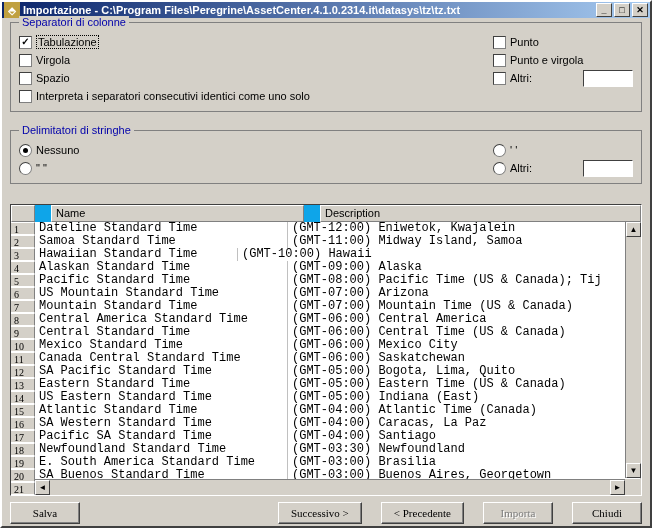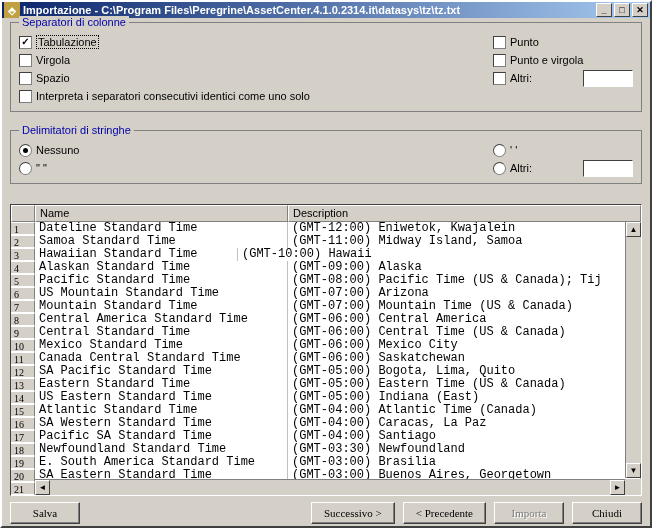--- a/index.html
+++ b/index.html
@@ -16,35 +16,35 @@
 .row { display: flex; }
 .col { flex: 1; }
 .checkbox-row, .radio-row { display: flex; align-items: center; height: 18px; }
 .chk, .rdo { width: 13px; height: 13px; background: #fff; border: 1px solid #808080; border-top-color: #404040; border-left-color: #404040; margin-right: 4px; display: inline-flex; align-items: center; justify-content: center; font-size: 9px; }
 .rdo { border-radius: 50%; }
 .rdo.selected::after { content: ''; width: 5px; height: 5px; background: #000; border-radius: 50%; }
 .chk.checked::after { content: '✓'; font-weight: bold; font-size: 10px; line-height: 10px; }
 .dotted-focus { border: 1px dotted #000; padding: 0 1px; }
 .textfield { background: #fff; border: 1px solid #808080; border-top-color: #404040; border-left-color: #404040; border-right-color: #fff; border-bottom-color: #fff; width: 50px; height: 17px; }
 .table-container { flex: 1; border: 1px solid #808080; border-top-color: #404040; border-left-color: #404040; border-right-color: #fff; border-bottom-color: #fff; background: #fff; overflow: hidden; display: flex; flex-direction: column; position: relative; margin-top: 2px; }
-.table-header { display: flex; background: #0ea5e9; height: 17px; }
+.table-header { display: flex; background: #0ea5e9; height: 17px; gap: 16px; }
 .table-header .th { background: #d4d0c8; border: 1px solid #fff; border-right-color: #808080; border-bottom-color: #808080; padding: 1px 4px; font-size: 11px; height: 17px; }
 .table-body { flex: 1; overflow: hidden; position: relative; font-family: "Courier New", monospace; font-size: 12px; }
 .table-row { display: flex; height: 13px; line-height: 13px; }
 .table-row .rownum { width: 24px; background: #d4d0c8; border-right: 1px solid #808080; border-bottom: 1px solid #fff; border-top: 1px solid #fff; text-align: left; padding-left: 3px; font-size: 10px; font-family: Tahoma; height: 13px; }
 .table-row .cell { padding: 0 4px; border-right: 1px solid #c0c0c0; white-space: nowrap; overflow: hidden; }
 .vscroll { position: absolute; right: 0; top: 17px; bottom: 17px; width: 16px; background: #d4d0c8; border-left: 1px solid #808080; }
 .vscroll .arr, .hscroll .arr { width: 15px; height: 15px; background: #d4d0c8; border: 1px solid #fff; border-right-color: #404040; border-bottom-color: #404040; font-size: 8px; text-align: center; line-height: 13px; }
 .vscroll .arr.up { position: absolute; top: 0; }
 .vscroll .arr.down { position: absolute; bottom: 0; }
 .hscroll { position: absolute; left: 24px; right: 16px; bottom: 0; height: 16px; background: #d4d0c8; border-top: 1px solid #808080; }
 .hscroll .arr.left { position: absolute; left: 0; }
 .hscroll .arr.right { position: absolute; right: 0; }
 .bottom-corner { position: absolute; right: 0; bottom: 0; width: 16px; height: 16px; background: #d4d0c8; }
-.button-bar { display: flex; padding: 6px 0 2px 0; gap: 8px; }
+.button-bar { display: flex; padding: 6px 0 2px 0; gap: 19px; }
 .button-bar .spacer { flex: 1; }
 .btn-3d { background: #d4d0c8; border: 1px solid #fff; border-right-color: #404040; border-bottom-color: #404040; box-shadow: inset -1px -1px 0 #808080; padding: 2px 12px; font-size: 11px; font-family: Tahoma; cursor: pointer; min-width: 70px; height: 22px; text-align: center; }
 .btn-3d.disabled { color: #808080; text-shadow: 1px 1px 0 #fff; }
 </style>
 </head>
 <body>
 
 <div class="window">
   <div class="titlebar">
     <span class="icon">⬘</span>
@@ -222,21 +222,21 @@
             <div class="cell" style="width:253px">Newfoundland Standard Time</div>
             <div class="cell" style="flex:1">(GMT-03:30) Newfoundland</div>
           </div>
           <div class="table-row">
             <div class="rownum">19</div>
             <div class="cell" style="width:253px">E. South America Standard Time</div>
             <div class="cell" style="flex:1">(GMT-03:00) Brasilia</div>
           </div>
           <div class="table-row">
             <div class="rownum">20</div>
-            <div class="cell" style="width:253px">SA Eastern Standard Time</div>
+            <div class="cell" style="width:253px">SA Buenos Standard Time</div>
             <div class="cell" style="flex:1">(GMT-03:00) Buenos Aires, Georgetown</div>
           </div>
           <div class="table-row">
             <div class="rownum">21</div>
             <div class="cell" style="width:253px">Greenland Standard Time</div>
             <div class="cell" style="flex:1">(GMT-03:00) Greenland</div>
           </div>
         </div>
       <div class="vscroll">
         <div class="arr up">▲</div>

